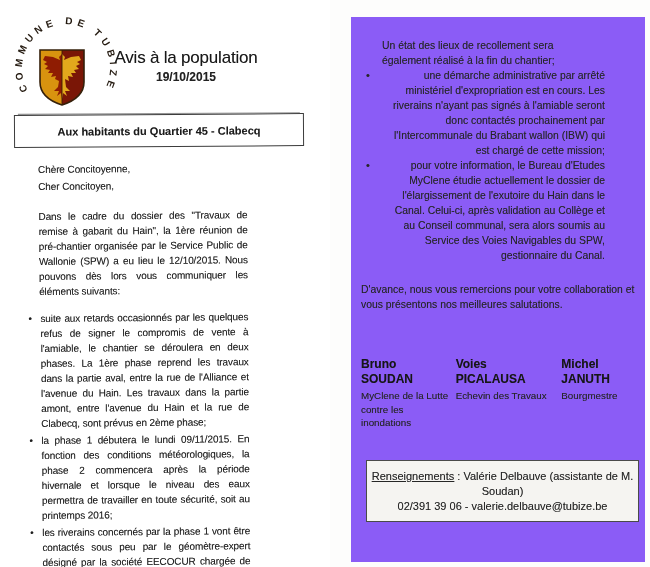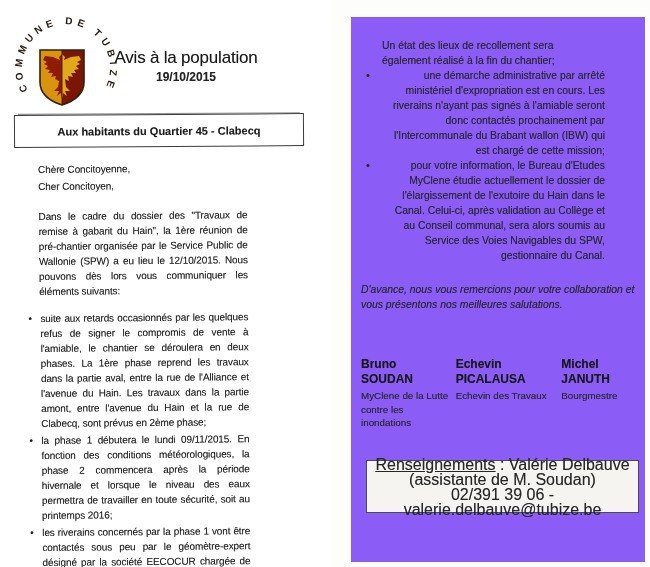--- a/index.html
+++ b/index.html
@@ -34,32 +34,32 @@
   .bullet-list li::before{content:"•";position:absolute;left:1px;top:0;font-size:10px;}
   
   .page-right{
     position:absolute;left:351px;top:17px;width:294px;height:545px;background:#8b5cf6;
     font-size:10.4px;line-height:15px;color:#262626;text-shadow:0 0 .45px rgba(30,30,30,.4);
   }
   .cont-para{margin:21px 0 0 31px;width:222px;}
   .bullet-list-r{list-style:none;margin:0 0 0 12px;padding:0;width:242px;text-align:right;}
   .bullet-list-r li{position:relative;padding-left:19px;margin:0;}
   .bullet-list-r li::before{content:"•";position:absolute;left:3px;top:0;font-size:11px;}
-  .closing{margin:19px 0 0 10px;width:274px;font-style:italic;}
+  .closing{margin:19px 0 0 10px;width:274px;}
   .signatures{display:flex;margin:45px 0 0 10px;gap:7px;}
   .sig{width:88px;}
   .sig:nth-child(2){width:99px;}
   .sig:nth-child(3){width:84px;}
   .sig-name{font-weight:700;font-size:12px;color:#161616;margin:0;}
   .sig-role{font-size:9.8px;line-height:13.5px;margin:2px 0 0 0;}
   .info-box{
-    position:absolute;left:15px;top:443px;width:273px;height:53px;
+    position:absolute;left:15px;top:443px;width:273px;height:62px;
     border:1.4px solid #4a4a4a;background:#f5f4f1;
     display:flex;flex-direction:column;align-items:center;justify-content:center;
-    text-align:center;font-size:16px;line-height:15px;
+    text-align:center;font-size:11px;line-height:15px;
   }
   .underline{text-decoration:underline;}
   
   .arc-text{font-family:"Liberation Sans",sans-serif;font-size:10px;font-weight:700;fill:#241a10;letter-spacing:2.6px;}
 </style>
 </head>
 <body>
 
 <div class="canvas">
 
@@ -120,21 +120,21 @@
     </ul>
 
     <p class="closing">D'avance, nous vous remercions pour votre collaboration et vous présentons nos meilleures salutations.</p>
 
     <div class="signatures">
       <div class="sig">
         <p class="sig-name">Bruno SOUDAN</p>
         <p class="sig-role">MyClene de la Lutte contre les inondations</p>
       </div>
       <div class="sig">
-        <p class="sig-name">Echevin PICALAUSA</p>
+        <p class="sig-name">Voies PICALAUSA</p>
         <p class="sig-role">Echevin des Travaux</p>
       </div>
       <div class="sig">
         <p class="sig-name">Michel JANUTH</p>
         <p class="sig-role">Bourgmestre</p>
       </div>
     </div>
 
     <div class="info-box">
       <div>

